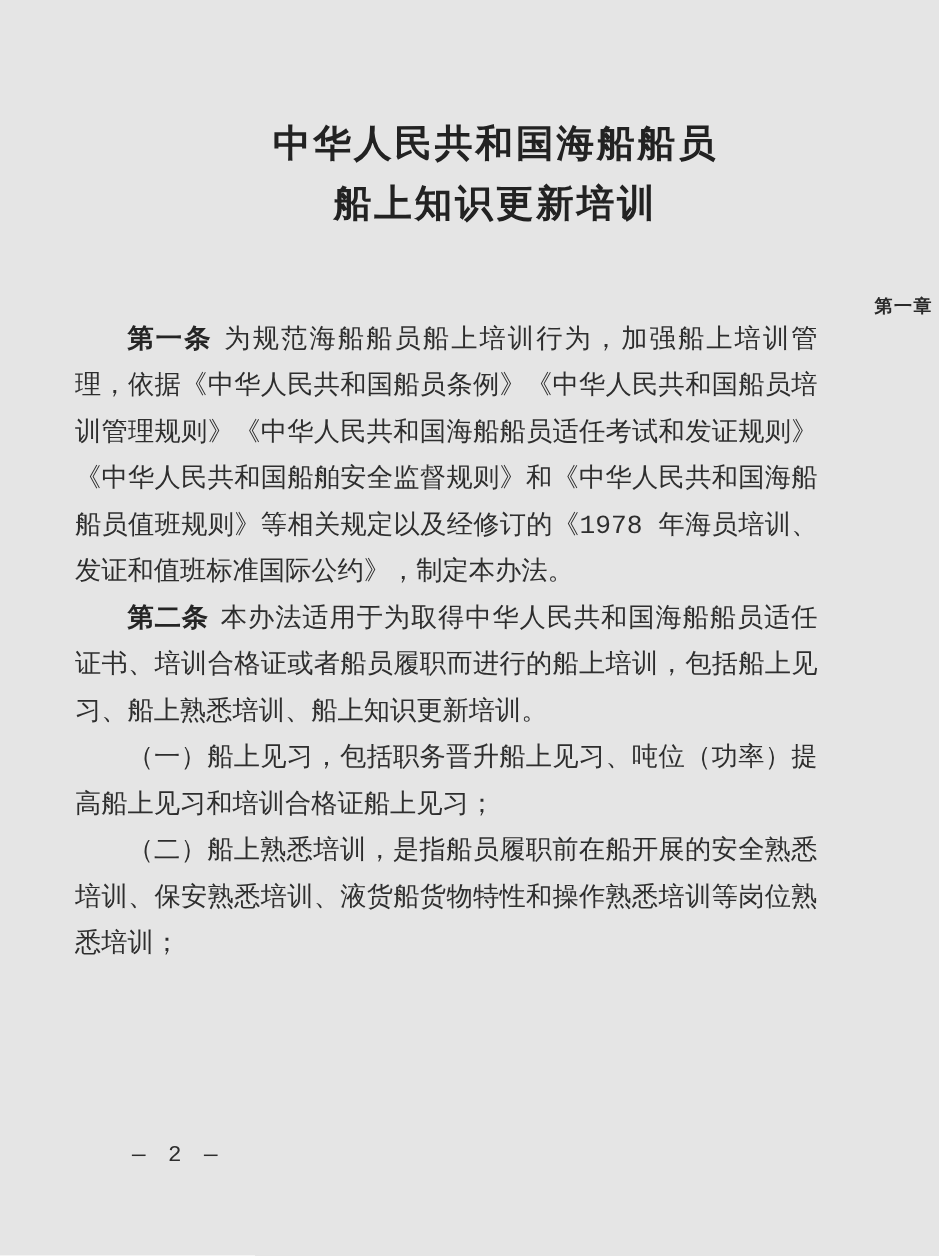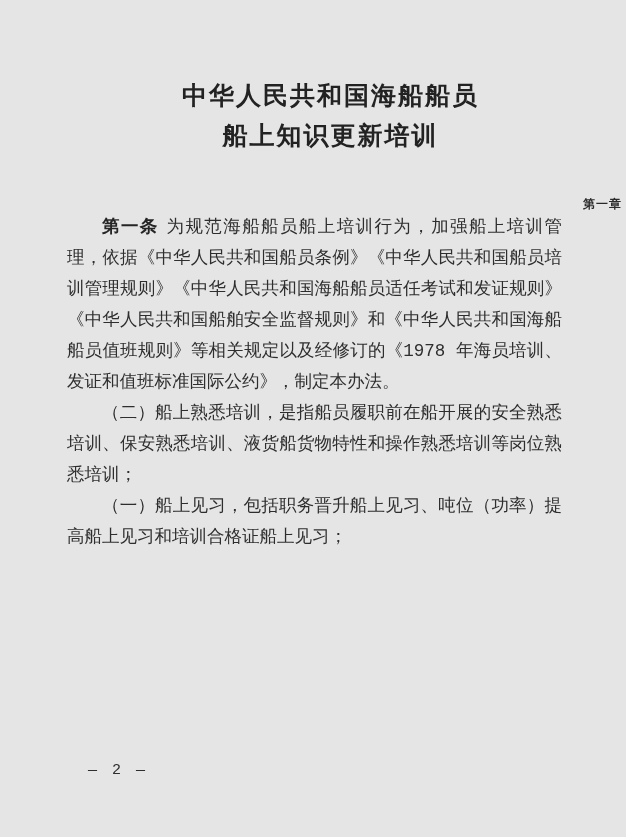--- a/index.html
+++ b/index.html
@@ -37,21 +37,21 @@
     text-align: right;
     font-size: 12px;
     font-weight: bold;
     letter-spacing: 1px;
     line-height: 24px;
     color: #2a2a2a;
   }
   .doc-body {
     position: absolute;
     top: 212px;
-    left: 67px;
+    left: 50px;
     width: 495px;
     font-size: 17.5px;
     line-height: 31px;
     text-align: justify;
   }
   .doc-body p {
     margin: 0;
     padding: 0;
     text-indent: 2em;
   }
@@ -82,22 +82,23 @@
 
   <div class="doc-title">
     <div>中华人民共和国海船船员</div>
     <div>船上知识更新培训</div>
   </div>
 
   <div class="chapter-heading">第一章　总则</div>
 
   <div class="doc-body">
     <p><span class="article-label">第一条</span><span>为规范海船船员船上培训行为，加强船上培训管理，依据《中华人民共和国船员条例》《中华人民共和国船员培训管理规则》《中华人民共和国海船船员适任考试和发证规则》《中华人民共和国船舶安全监督规则》和《中华人民共和国海船船员值班规则》等相关规定以及经修订的《1978 年海员培训、发证和值班标准国际公约》，制定本办法。</span></p>
+    <p><span class="article-label">第二条</span><span>本办法适用于为取得中华人民共和国海船船员适任证书、培训合格证或者船员履职而进行的船上培训，包括船上见习、船上熟悉培训、船上知识更新培训。</span></p>
+    <p><span>（一）船上见习，包括职务晋升船上见习、吨位（功率）提高船上见习和培训合格证船上见习；</span></p>
     <p><span>（二）船上熟悉培训，是指船员履职前在船开展的安全熟悉培训、保安熟悉培训、液货船货物特性和操作熟悉培训等岗位熟悉培训；</span></p>
-    <p><span>（一）船上见习，包括职务晋升船上见习、吨位（功率）提高船上见习和培训合格证船上见习；</span></p>
   </div>
 
   <div class="page-footer">
     <span>—</span>
     <span>2</span>
     <span>—</span>
   </div>
 
 </div>
 

